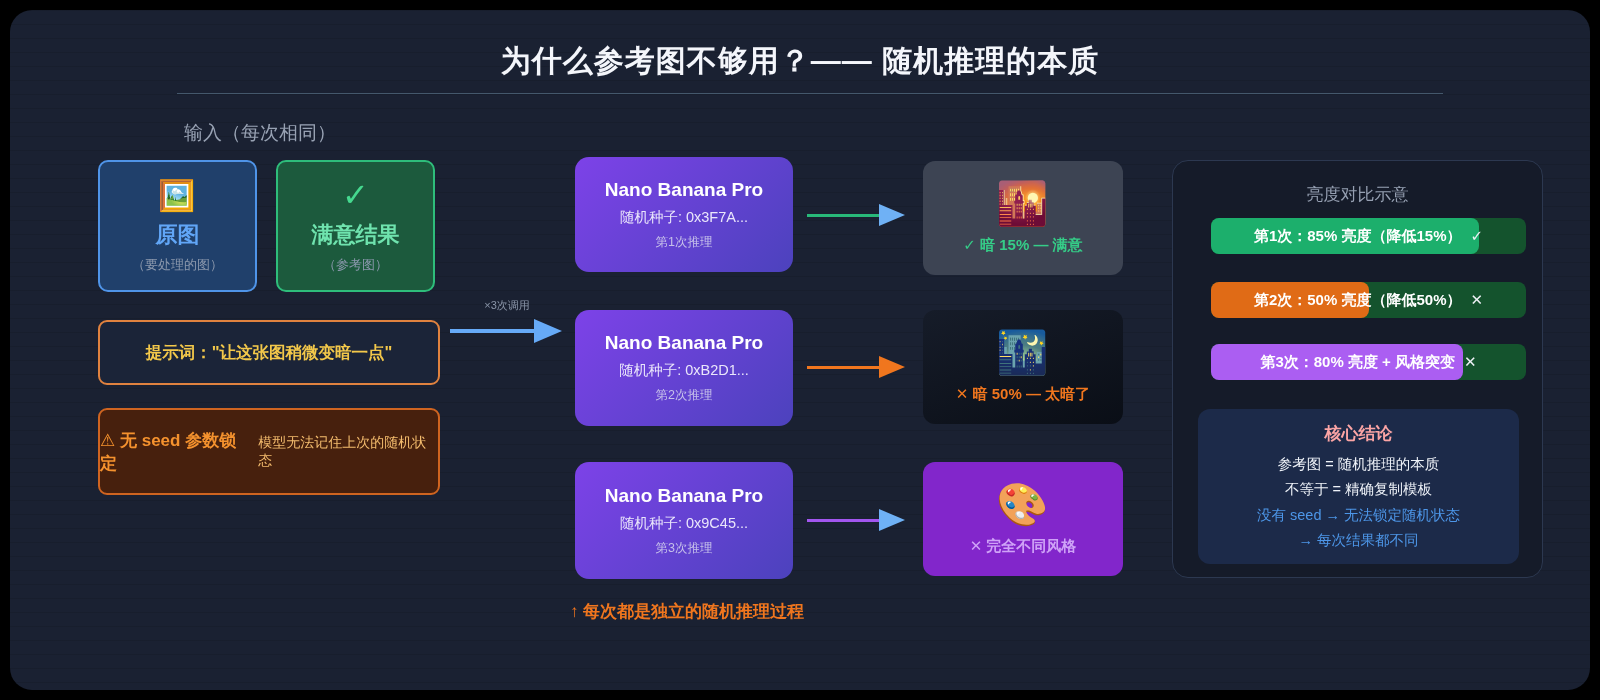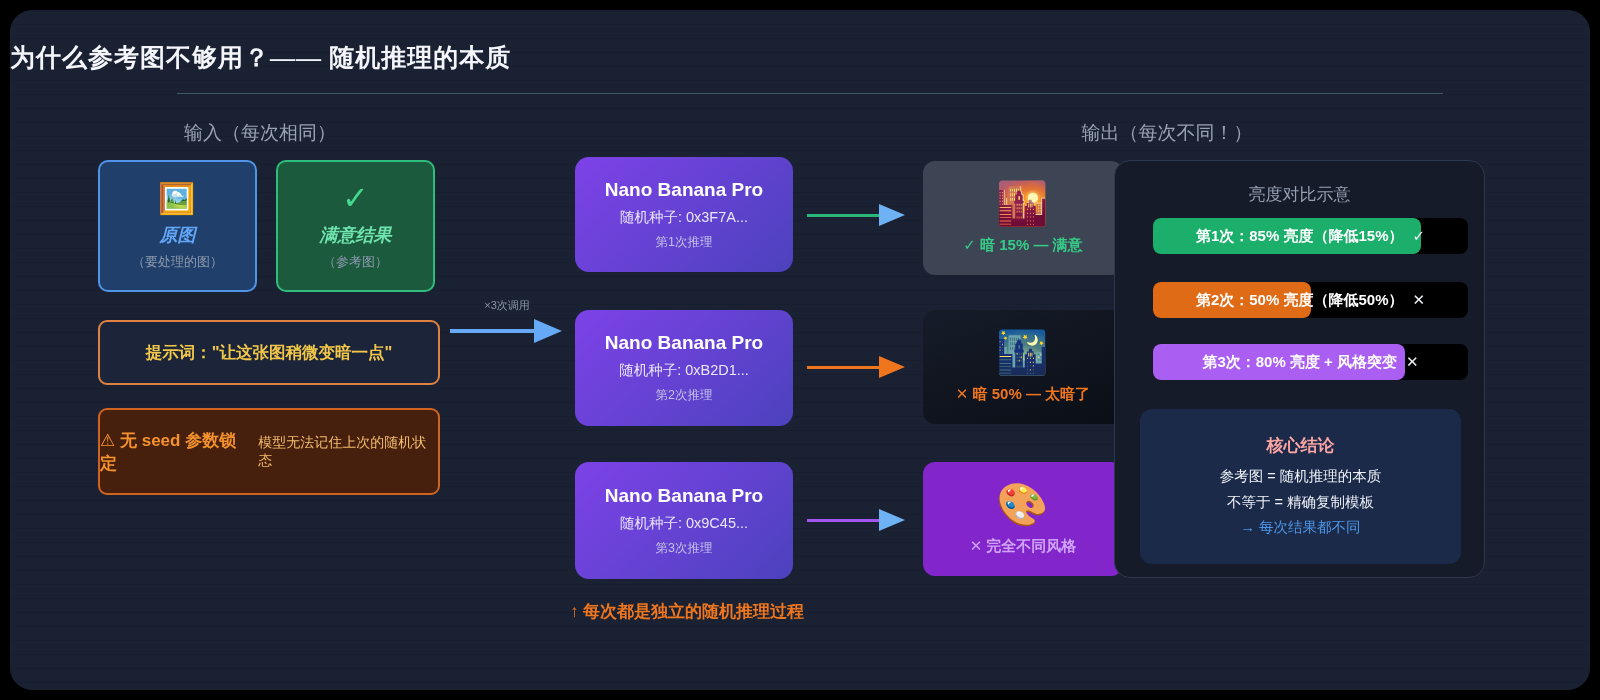--- a/index.html
+++ b/index.html
@@ -1,36 +1,36 @@
 <!DOCTYPE html>
 <html><head>
 <meta charset="utf-8">
 <style>
   html,body { margin:0; padding:0; background:#000; }
   .stage { position:relative; width:1600px; height:700px; background:#000;
            font-family:"Liberation Sans","DejaVu Sans",sans-serif; overflow:hidden; }
   .container { position:absolute; left:10px; top:10px; width:1580px; height:680px;
                background-color:#1a2132; border-radius:22px;
                background-image:repeating-linear-gradient(180deg, rgba(0,0,0,0.10) 0px, rgba(0,0,0,0.10) 1px, transparent 1px, transparent 14px); }
-  .page-title { position:absolute; top:31px; left:0; width:100%; text-align:left;
-                font-size:25px; font-weight:bold; color:#f4f6fb; letter-spacing:1px;font-family:Liberation Serif, serif; }
+  .page-title { position:absolute; top:31px; left:0; width:100%; text-align:center;
+                font-size:30px; font-weight:bold; color:#f4f6fb; letter-spacing:1px; }
   .divider { position:absolute; top:83px; left:167px; width:1266px; height:1px; background:#44586c; }
 
   .col-header { position:absolute; top:110px; color:#98a2b3; font-size:19px; text-align:center; }
   .input-header  { left:90px;  width:320px; }
   .output-header { left:1007px; width:300px; }
 
   .in-card { position:absolute; top:150px; width:159px; height:132px; border-radius:10px;
              box-sizing:border-box; display:flex; flex-direction:column; align-items:center;
              justify-content:center; gap:6px; }
   .in-card.blue  { left:88px;  background:#20406b; border:2px solid #4f94e8; }
   .in-card.green { left:266px; background:#1c5a3d; border:2px solid #2ebd7b; }
   .in-emoji { font-size:30px; line-height:1.2; }
   .in-check { font-size:32px; color:#45d98f; font-weight:bold; line-height:1.1; }
-  .in-label { font-size:18px; font-weight:bold;font-style:italic; }
+  .in-label { font-size:22px; font-weight:bold; }
   .blue  .in-label { color:#61a6f7; }
   .green .in-label { color:#6fe3ae; }
   .in-sub { font-size:13px; color:#8b98ad; }
 
   .prompt-box { position:absolute; left:88px; top:310px; width:342px; height:65px; box-sizing:border-box;
                 background:#1b2438; border:2px solid #e0823f; border-radius:9px;
                 display:flex; align-items:center; justify-content:center;
                 color:#f3c84a; font-size:16.5px; font-weight:bold; }
   .warning-box { position:absolute; left:88px; top:398px; width:342px; height:87px; box-sizing:border-box;
                  background:#47200d; border:2px solid #cf6420; border-radius:9px;
@@ -69,25 +69,25 @@
   .out3 { top:452px; background:#8226cb; }
   .out-emoji { font-size:42px; line-height:1.1; }
   .out-caption { font-size:15px; font-weight:bold; }
   .out1 .out-caption { color:#35cd88; }
   .out2 .out-caption { color:#f0761e; }
   .out3 .out-caption { color:#cfa2f7; }
 
   .footnote { position:absolute; left:477px; top:590px; width:400px; text-align:center;
               color:#f0761e; font-size:17px; font-weight:bold; }
 
-  .panel { position:absolute; left:1104px; top:150px; width:371px; height:418px; box-sizing:border-box;
+  .panel { position:absolute; left:1162px; top:150px; width:371px; height:418px; box-sizing:border-box;
            background:#151b29; border:1px solid #2c3850; border-radius:16px; }
   .panel-header { position:absolute; top:22px; left:0; width:100%; text-align:center;
                   color:#96a0b2; font-size:17px; }
-  .bar-track { position:absolute; left:38px; width:315px; height:36px; background:#000000; border-radius:8px; }
+  .bar-track { position:absolute; left:38px; width:315px; height:36px; background:#14532d; border-radius:8px; }
   .bt1 { top:57px; } .bt2 { top:121px; } .bt3 { top:183px; }
   .bar-fill { position:absolute; left:0; top:0; height:100%; border-radius:8px; }
   .bar-text { position:absolute; left:0; top:0; width:100%; height:100%;
               display:flex; align-items:center; justify-content:center; gap:9px;
               color:#fff; font-size:15px; font-weight:bold; }
   .bar-mark { color:#eef1f6; }
   .conclusion { position:absolute; left:25px; top:248px; width:321px; height:155px;
                 background:#1c2a49; border-radius:12px;
                 display:flex; flex-direction:column; align-items:center; justify-content:center; gap:3px; }
   .cc-title { color:#fca5a5; font-size:17px; font-weight:bold; margin-bottom:5px; }
@@ -146,21 +146,20 @@
       <div class="nb-run">第3次推理</div>
     </div>
 
     <div class="rline l1"></div>
     <div class="rhead h1"></div>
     <div class="rline l2"></div>
     <div class="rhead h2"></div>
     <div class="rline l3"></div>
     <div class="rhead h3"></div>
 
-    <div class="col-header output-header">输出（每次不同！）</div>
 
     <div class="out-card out1">
       <div class="out-emoji">🌇</div>
       <div class="out-caption">✓ 暗 15% — 满意</div>
     </div>
     <div class="out-card out2">
       <div class="out-emoji">🌃</div>
       <div class="out-caption">✕ 暗 50% — 太暗了</div>
     </div>
     <div class="out-card out3">
@@ -192,18 +191,19 @@
         <div class="bar-text">
           <span>第3次：80% 亮度 + 风格突变</span>
           <span class="bar-mark">✕</span>
         </div>
       </div>
 
       <div class="conclusion">
         <div class="cc-title">核心结论</div>
         <div class="cc-line">参考图 = 随机推理的本质</div>
         <div class="cc-line">不等于 = 精确复制模板</div>
+        <div class="cc-line cc-blue">没有 seed → 无法锁定随机状态</div>
         <div class="cc-line cc-blue">→ 每次结果都不同</div>
       </div>
     </div>
 
   </div>
 </div>
 
 </body></html>

